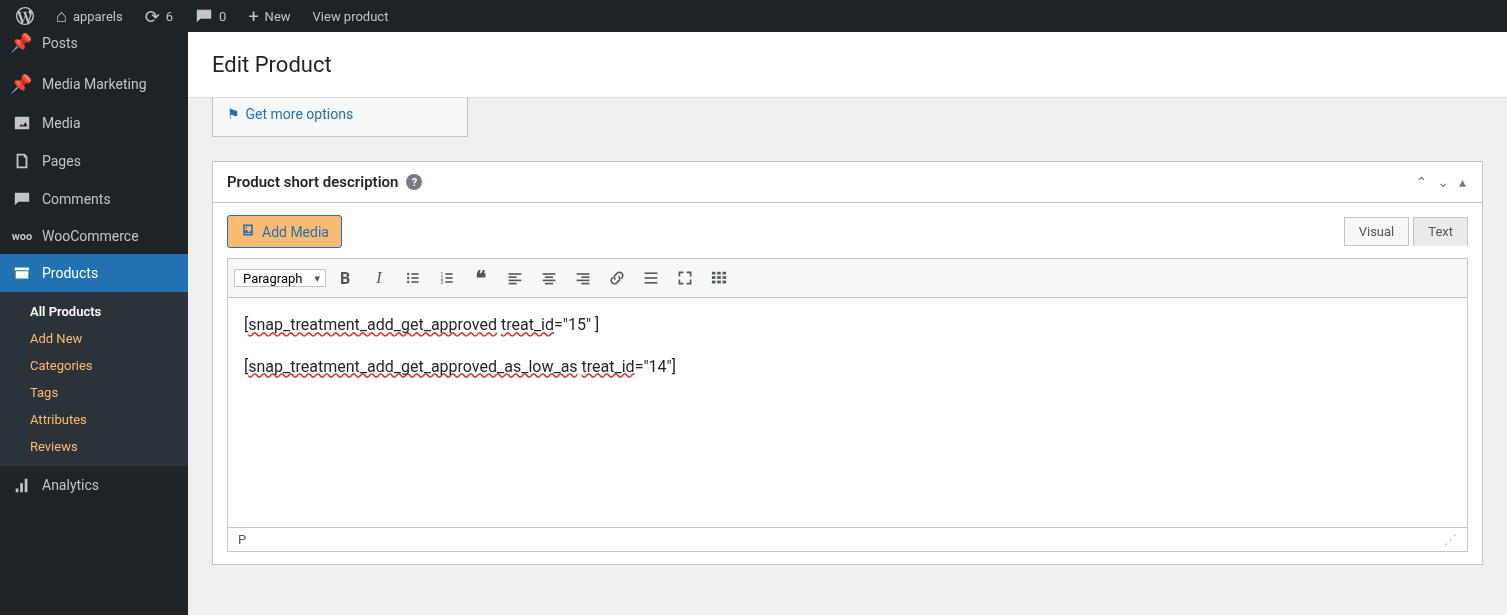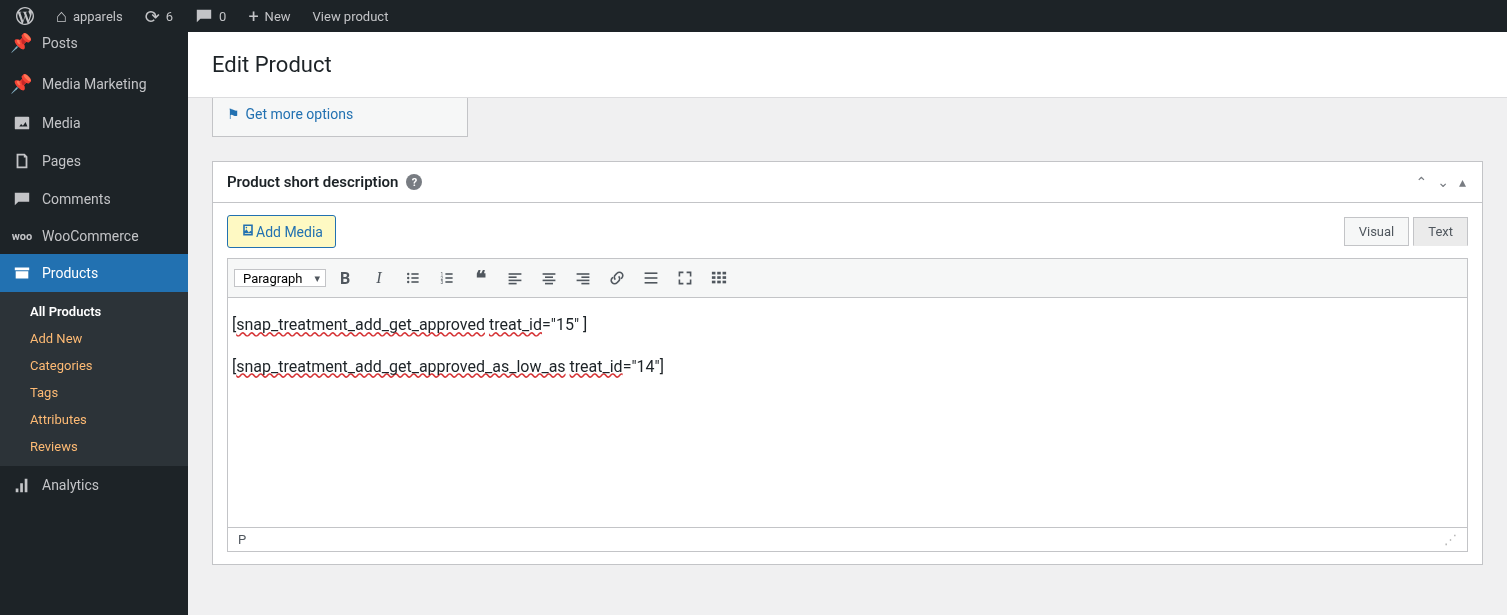--- a/index.html
+++ b/index.html
@@ -31,33 +31,33 @@
 .panel { margin-top: 24px; border: 1px solid #c3c4c7; background: #fff; }
 .panel-header { display: flex; align-items: center; justify-content: space-between; padding: 10px 14px; border-bottom: 1px solid #c3c4c7; }
 .panel-title { font-size: 15px; font-weight: 600; color: #1d2327; display:flex; align-items:center; gap:8px; }
 .help-circle { width: 16px; height: 16px; border-radius: 50%; background: #787c82; color: #fff; display:inline-flex; align-items:center; justify-content:center; font-size: 11px; font-weight:bold; cursor:help; }
 .panel-toggles { display:flex; gap:6px; color: #787c82; }
 .panel-toggle { cursor:pointer; font-size:14px; padding:2px; }
 
 .panel-body { padding: 12px 14px; }
 
 .media-row { display:flex; justify-content:space-between; align-items:center; margin-bottom:10px; }
-.add-media-btn { border: 1px solid #2271b1; background:#fef9c3; color:#2271b1; padding: 6px 12px; border-radius:3px; cursor:pointer; font-size:14px; display:inline-flex; align-items:center; }
+.add-media-btn { border: 1px solid #2271b1; background:#fdba74; color:#2271b1; padding: 6px 12px; border-radius:3px; cursor:pointer; font-size:14px; display:inline-flex; align-items:center; gap:6px; }
 .editor-tabs { display:flex; }
 .editor-tab { padding:6px 14px; border:1px solid #c3c4c7; background:#f6f7f7; cursor:pointer; font-size:13px; color:#50575e; }
 .editor-tab + .editor-tab { margin-left:4px; }
 .editor-tab.active { background:#ebebeb; border-bottom-color:#ebebeb; }
 
 .toolbar { border:1px solid #c3c4c7; background:#f6f7f7; display:flex; align-items:center; gap:4px; padding:4px 6px; }
 .format-select { height:18px; border:1px solid #c3c4c7; background:#fff; padding:0 22px 0 8px; font-size:13px; cursor:pointer; appearance:none; position:relative; }
 .format-wrap { position:relative; display:inline-block; }
 .format-wrap::after { content:"▾"; position:absolute; right:6px; top:50%; transform:translateY(-50%); pointer-events:none; font-size:11px; color:#50575e; }
 .tool-btn { width:30px; height:30px; display:inline-flex; align-items:center; justify-content:center; cursor:pointer; color:#50575e; font-size:16px; border-radius:2px; }
 
-.editor-area { border:1px solid #c3c4c7; border-top:none; background:#fff; min-height:230px; padding:14px 4px; font-family: Georgia, serif; font-size:16px; color:#1d2327; line-height:1.6; }
+.editor-area { border:1px solid #c3c4c7; border-top:none; background:#fff; min-height:230px; padding:14px 16px; font-family: Georgia, serif; font-size:16px; color:#1d2327; line-height:1.6; }
 .editor-area p { margin-bottom:16px; }
 .spell-wavy { text-decoration: underline wavy #d63638; text-decoration-skip-ink: none; }
 
 .statusbar { border:1px solid #c3c4c7; border-top:none; background:#fff; padding:4px 10px; display:flex; justify-content:space-between; align-items:center; font-size:13px; color:#50575e; }
 .resize-handle { cursor: ns-resize; color:#b0b0b0; }
 </style>
 </head>
 <body>
 
 <div class="topbar">

